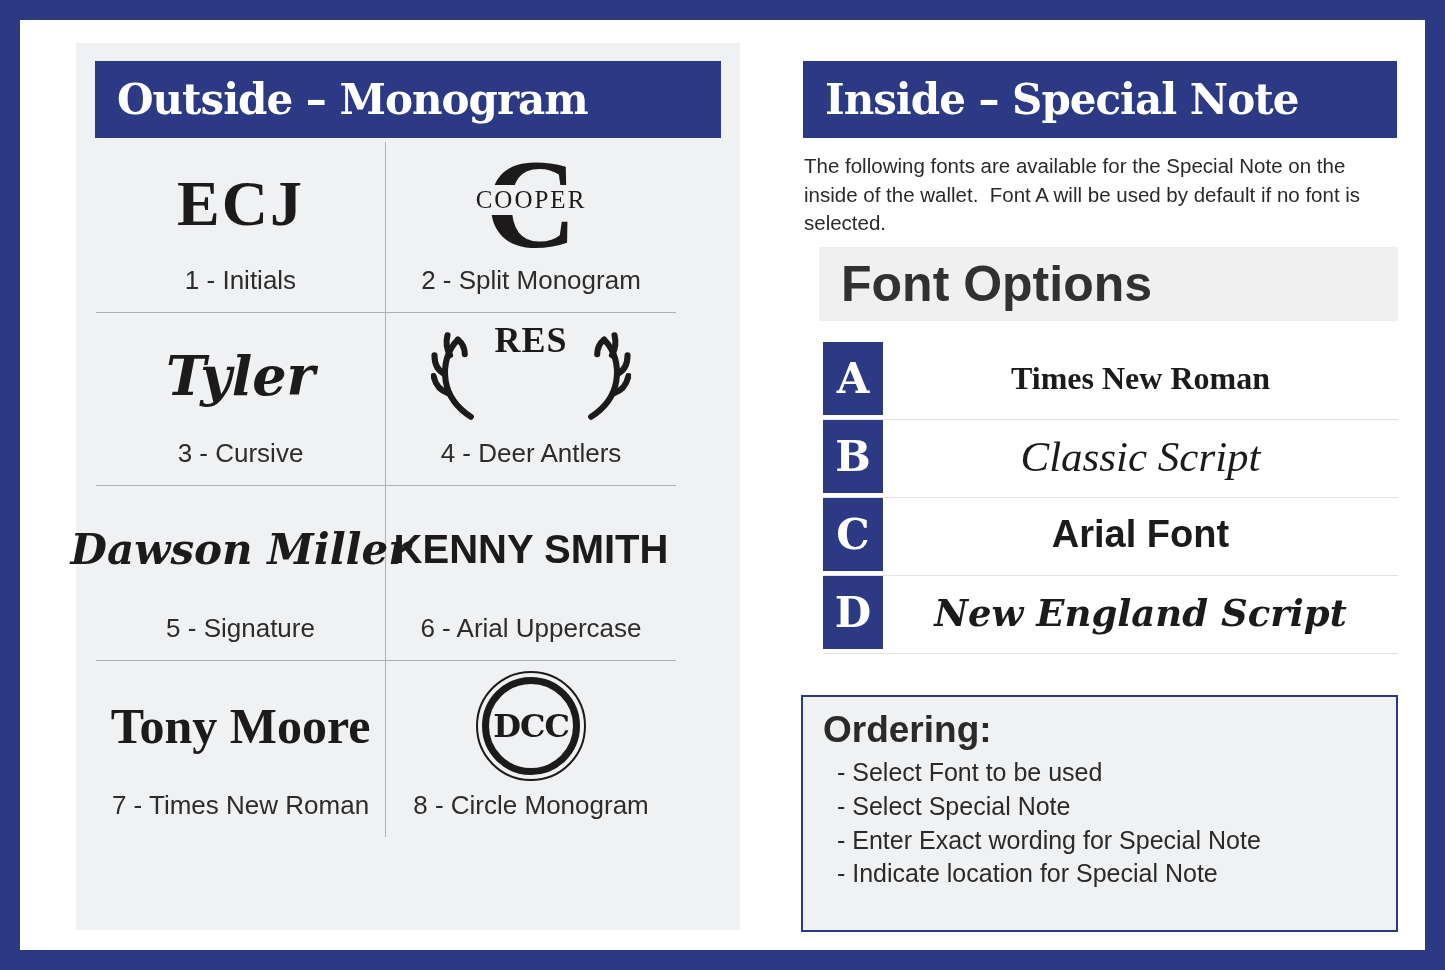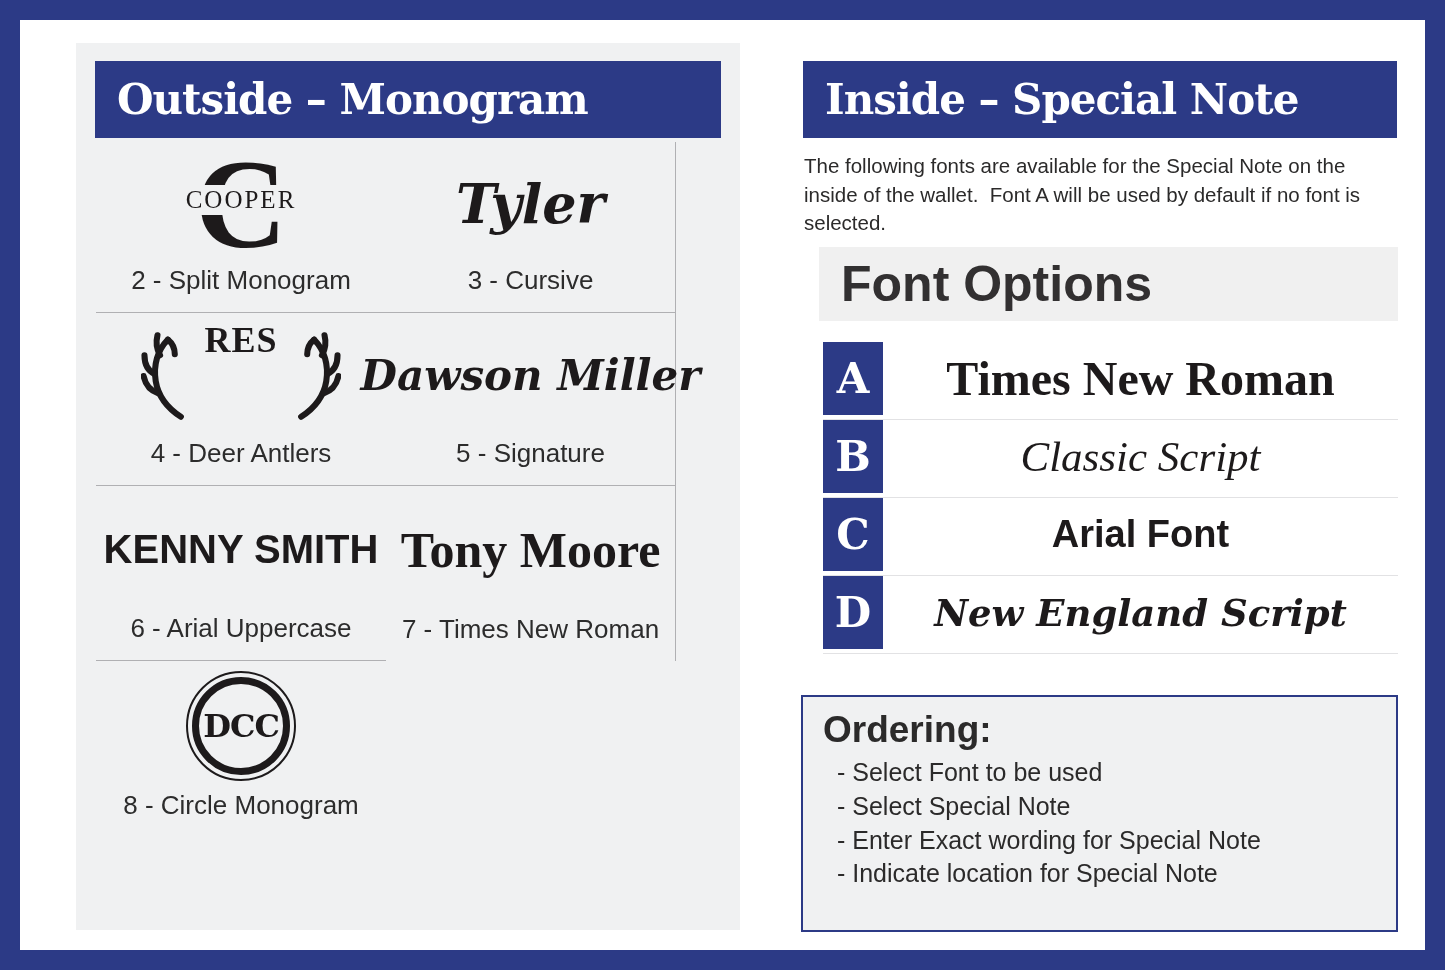--- a/index.html
+++ b/index.html
@@ -105,21 +105,21 @@
     height:78px;display:flex;align-items:flex-start;
     border-bottom:1px solid #e2e2e4;box-sizing:border-box;
   }
   .font-key{
     width:60px;height:73px;background:#2c3a86;color:#ffffff;
     display:flex;align-items:center;justify-content:center;
     font-family:"DejaVu Serif", serif;font-weight:800;font-size:42px;
     flex:0 0 60px;
   }
   .font-sample{flex:1;height:73px;display:flex;align-items:center;justify-content:center;color:#1d1a1b;}
-  .f-times{font-family:"Liberation Serif", serif;font-weight:bold;font-size:48px;}
+  .f-times{font-family:"Liberation Serif", serif;font-weight:bold;font-size:32px;}
   .f-classic{font-family:"Liberation Serif", serif;font-style:italic;font-size:43px;font-weight:500;}
   .f-arial{font-family:"Liberation Sans", sans-serif;font-weight:bold;font-size:38px;}
   .f-newengland{font-family:"DejaVu Serif", serif;font-style:italic;font-weight:bold;font-size:37px;white-space:nowrap;}
 
   .ordering-box{
     position:absolute;left:-2px;top:634px;
     width:597px;height:237px;
     background:#f0f1f2;border:2.5px solid #2c3a86;
     box-sizing:border-box;
     padding:12px 20px;
@@ -131,20 +131,26 @@
 </head>
 <body>
 
 <div class="canvas">
 
   <div class="left-panel">
     <div class="panel-header">Outside – Monogram</div>
 
     <div class="monogram-grid">
 
+      <div class="cell col-left row-mid">
+        <div class="sample-wrap">
+            <div class="s-initials ink">ECJ</div>
+          </div>
+        <div class="mono-label">1 - Initials</div>
+      </div>
 
       <div class="cell row-mid">
         <div class="sample-wrap">
           <div class="s-split ink">
             <span class="big-c">C</span>
             <span class="band">COOPER</span>
           </div>
         </div>
         <div class="mono-label">2 - Split Monogram</div>
       </div>

